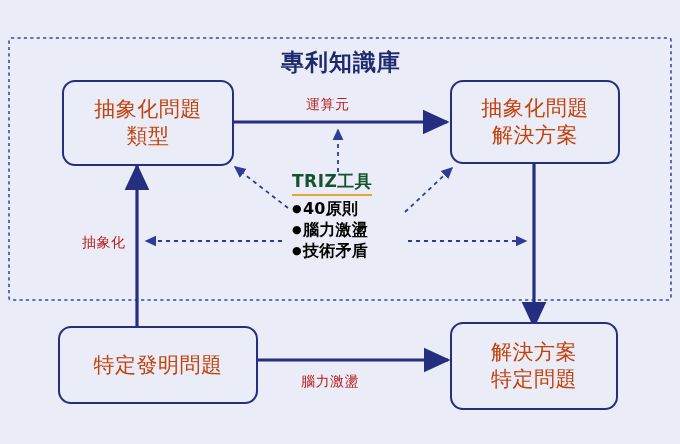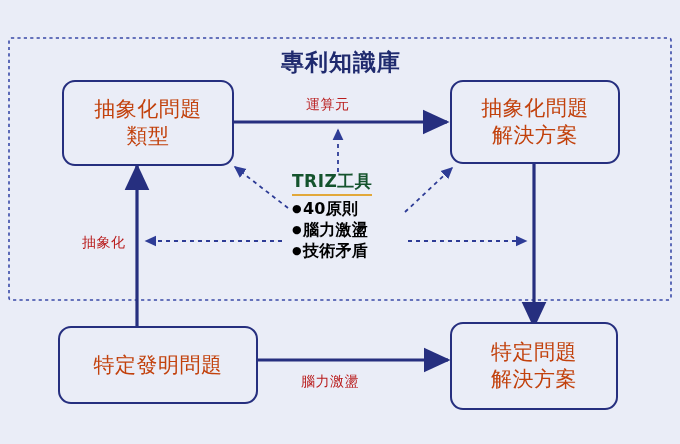--- a/index.html
+++ b/index.html
@@ -140,22 +140,22 @@
   <div class="node-box" style="left:450px; top:80px; width:170px; height:84px;">
     <span class="ln">抽象化問題</span>
     <span class="ln">解決方案</span>
   </div>
 
   <div class="node-box" style="left:58px; top:326px; width:200px; height:78px;">
     <span class="ln">特定發明問題</span>
   </div>
 
   <div class="node-box" style="left:450px; top:322px; width:168px; height:88px;">
+    <span class="ln">解決方案</span>
     <span class="ln">特定問題</span>
-    <span class="ln">解決方案</span>
   </div>
 
   <div class="edge-label" style="left:306px; top:96px;">運算元</div>
 
   <div class="edge-label" style="left:64px; top:234px;margin-left:18px;">抽象化</div>
 
 
   <div class="edge-label" style="left:301px; top:373px;text-align:right;">腦力激盪</div>
 
   <div class="triz-block" style="left:292px; top:170px;">

